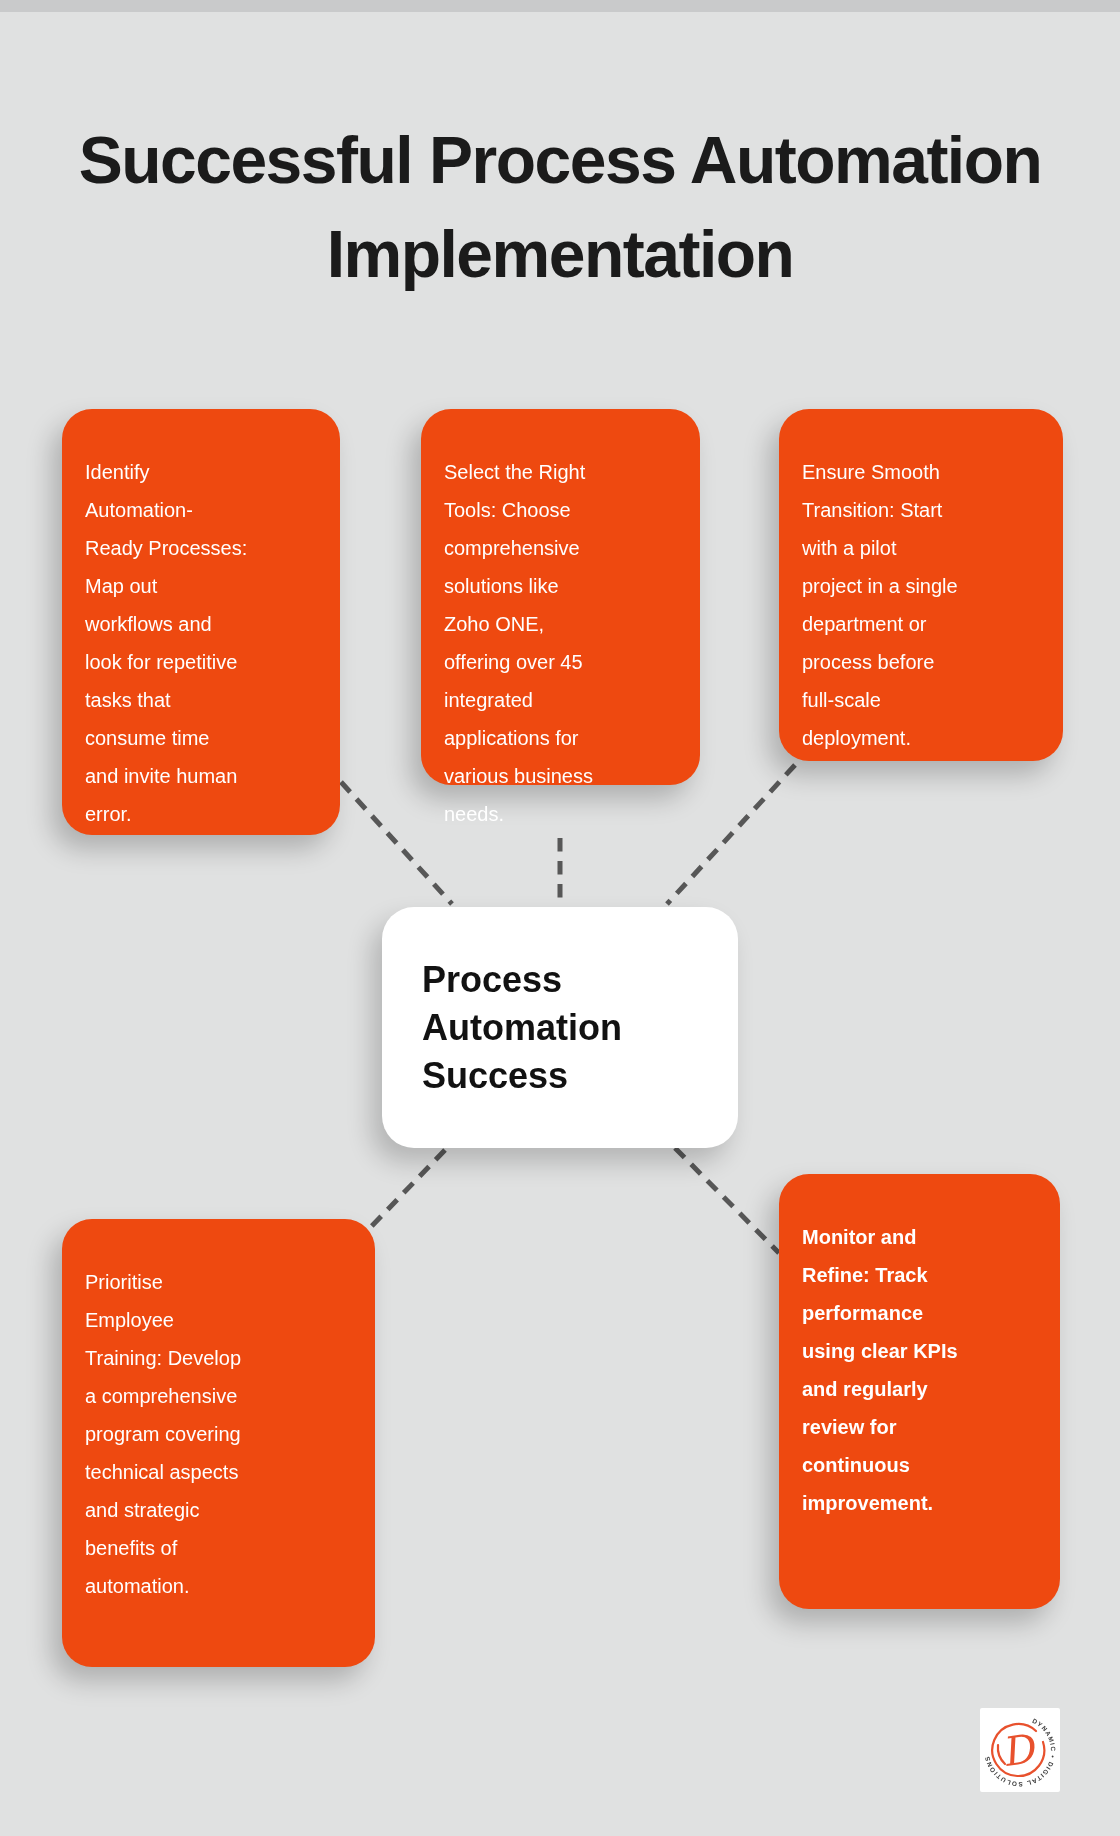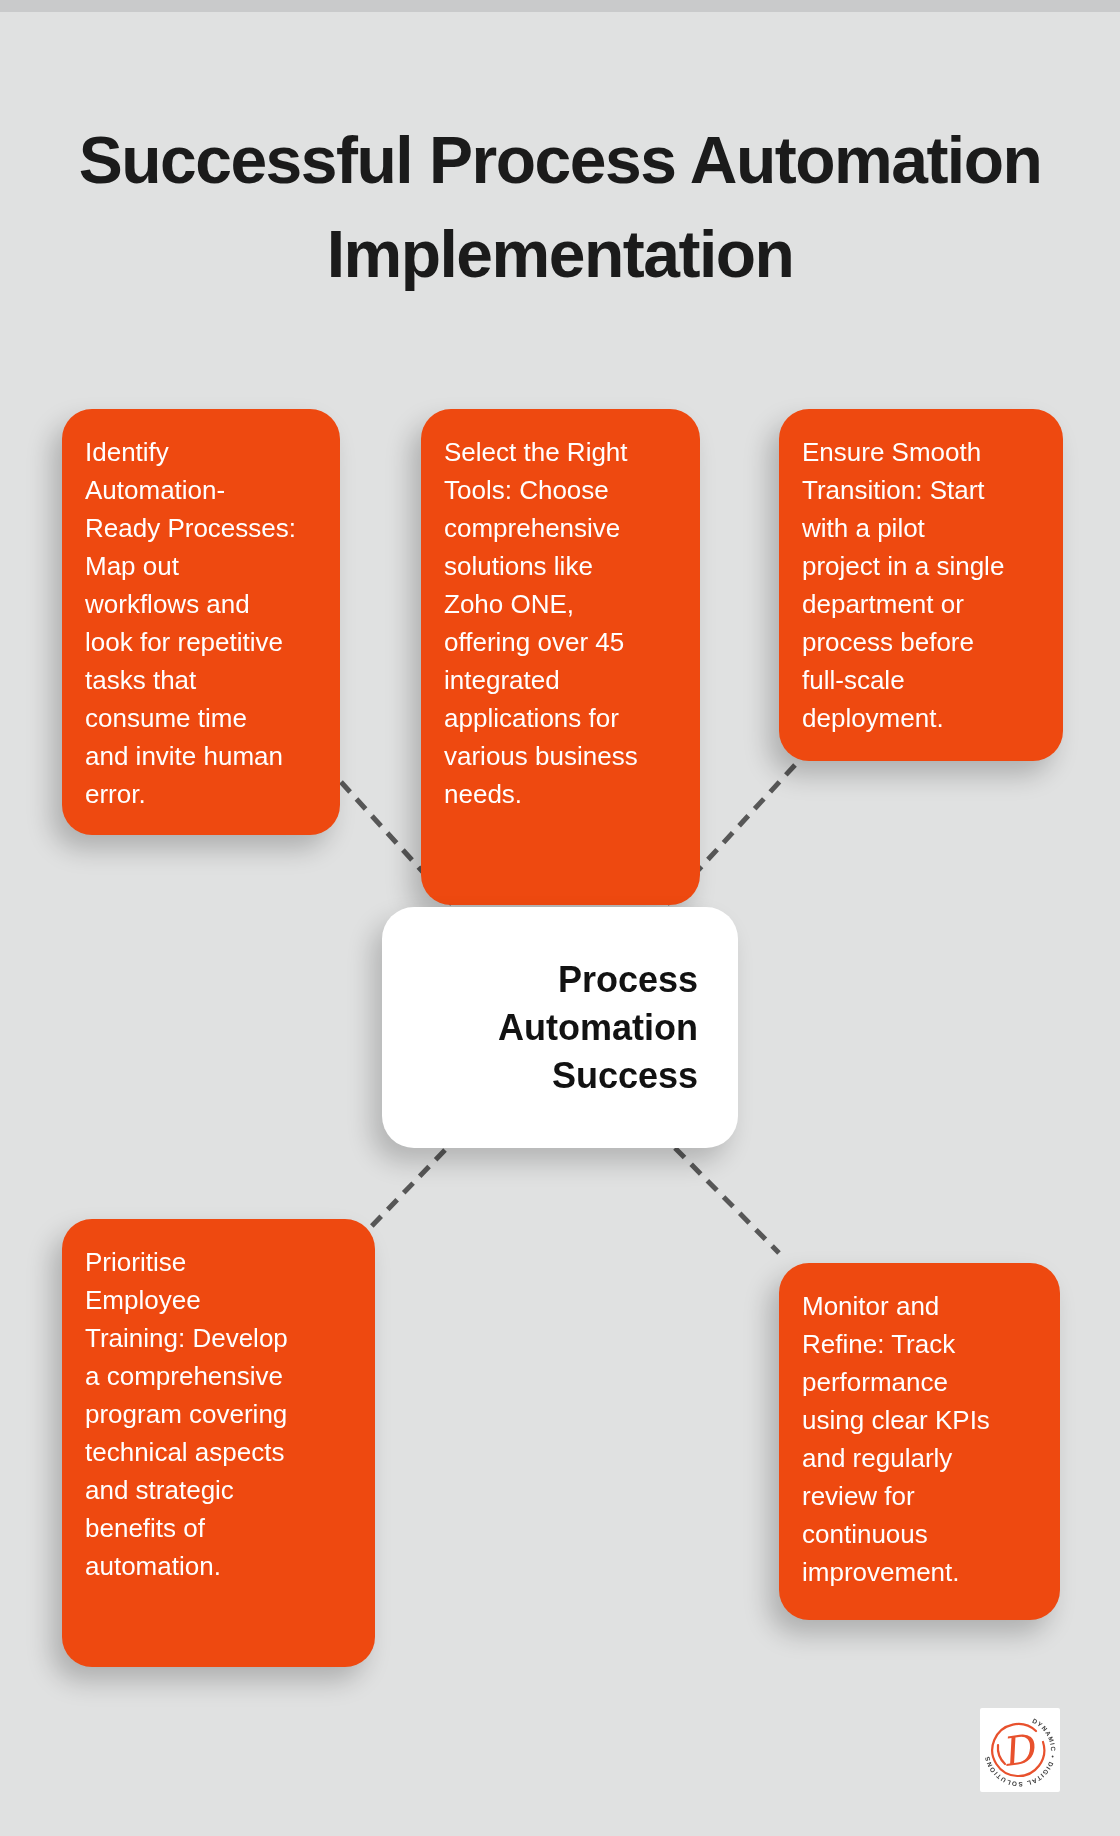--- a/index.html
+++ b/index.html
@@ -12,38 +12,38 @@
     position:absolute;top:102px;left:55px;width:1010px;
     text-align:center;font-size:66px;font-weight:bold;line-height:1.42;
     letter-spacing:-1.5px;color:#1b1b1b;
   }
   .node{
     position:absolute;background:#ee4910;border-radius:30px;
     box-shadow:-10px 14px 26px rgba(0,0,0,.22);
     color:#ffffff;
   }
   .node .node-text{
-    padding:24px 12px 0 23px;font-size:26px;line-height:38px;
+    padding:44px 12px 0 23px;font-size:20px;line-height:38px;
   }
   .center-node{
     position:absolute;left:382px;top:895px;width:356px;height:241px;
     background:#ffffff;border-radius:32px;
     box-shadow:-10px 14px 26px rgba(0,0,0,.20);
     display:flex;align-items:center;justify-content:center;
-    text-align:right;font-size:36px;font-weight:bold;line-height:48px;
+    text-align:left;font-size:36px;font-weight:bold;line-height:48px;
     color:#121212;padding:0 40px;box-sizing:border-box;
   }
   .connectors{position:absolute;left:0;top:0;width:1120px;height:1836px;}
   .logo{position:absolute;left:980px;top:1696px;width:80px;height:84px;}
   
   #node-0{left:62px; top:397px; width:278px;height:426px;}
-  #node-1{left:421px;top:397px; width:279px;height:496px;}
+  #node-1{left:421px;top:397px; width:279px;height:376px;}
   #node-2{left:779px;top:397px; width:284px;height:352px;}
   #node-3{left:62px; top:1207px;width:313px;height:448px;}
-  #node-4{left:779px;top:1251px;width:281px;height:357px;}
+  #node-4{left:779px;top:1162px;width:281px;height:435px;font-weight:bold;}
 </style>
 </head>
 <body>
 
 <div class="canvas">
 
   <div class="title">Successful Process Automation Implementation</div>
 
   <svg class="connectors" viewBox="0 0 1120 1836" xmlns="http://www.w3.org/2000/svg">
     <g stroke="#575757" stroke-width="5" stroke-dasharray="13.5 9.5" fill="none">

